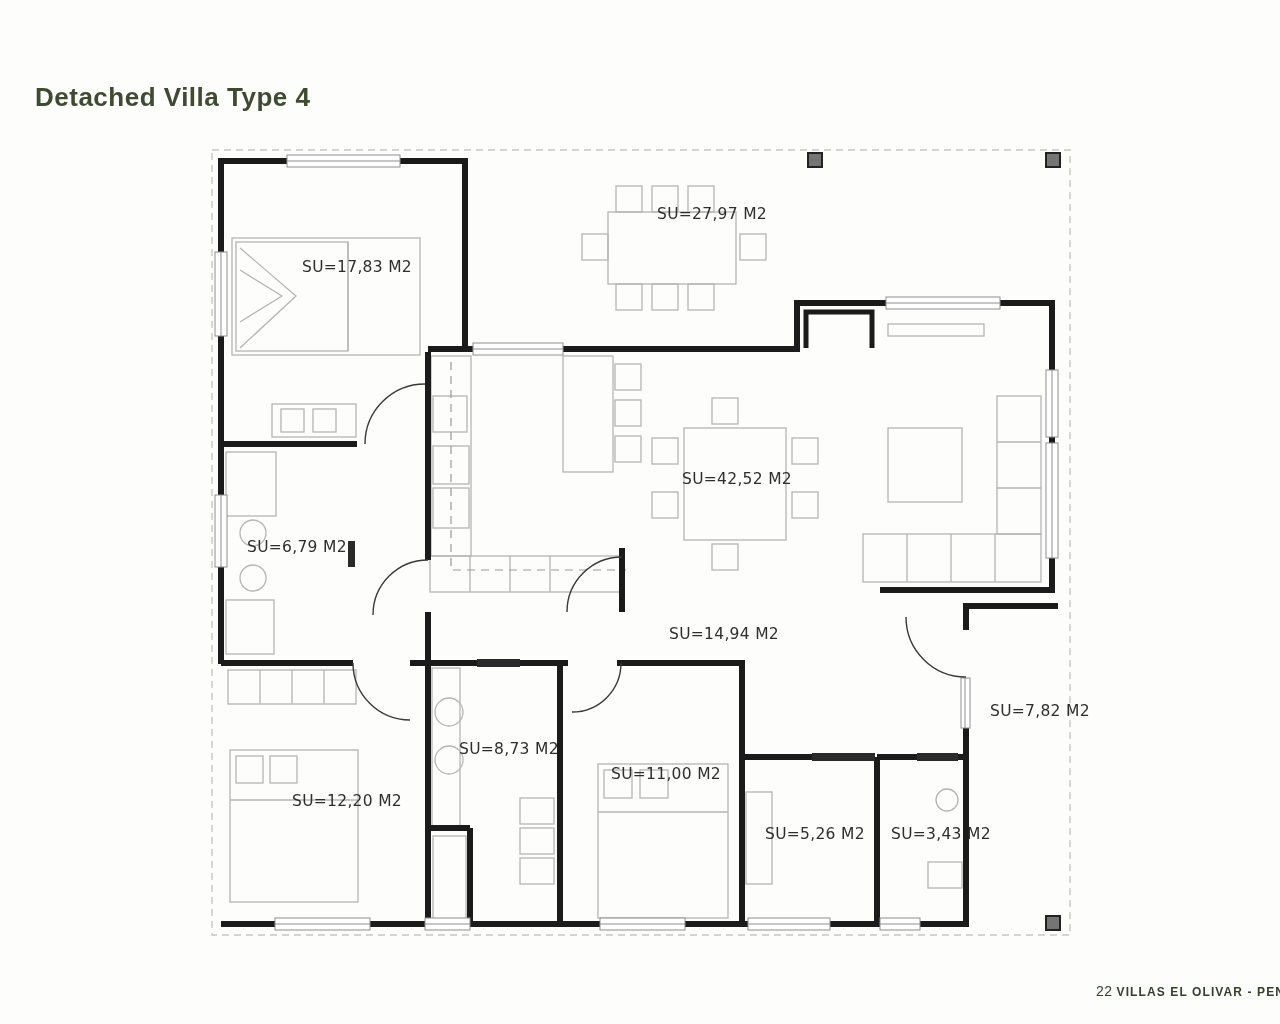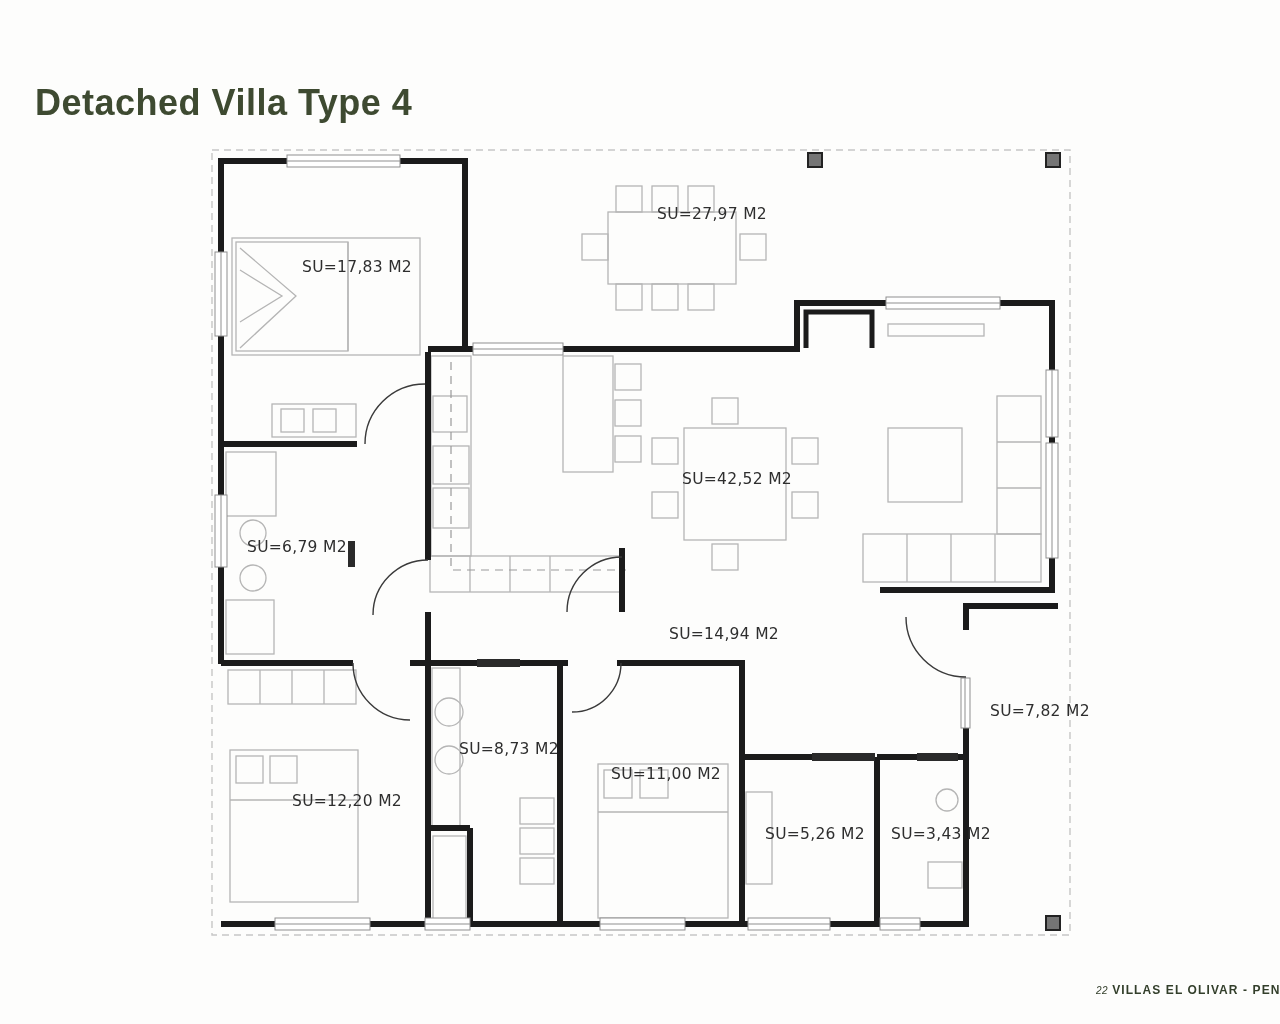--- a/index.html
+++ b/index.html
@@ -2,28 +2,28 @@
 <html><head>
 <meta charset="utf-8">
 <style>
   html,body{margin:0;padding:0;}
   body{
     width:1280px;height:1024px;overflow:hidden;position:relative;
     background:#fdfdfc;font-family:"Liberation Sans","DejaVu Sans",sans-serif;
   }
   .page-title{
     position:absolute;left:35px;top:82px;margin:0;
-    font-size:36px;font-weight:bold;letter-spacing:.5px;color:#3e4a31;
+    font-size:26px;font-weight:bold;letter-spacing:.5px;color:#3e4a31;
   }
   .plan-svg{position:absolute;left:0;top:0;}
   .footer{
     position:absolute;left:1096px;top:983px;white-space:nowrap;
     color:#333f2b;font-size:12px;letter-spacing:1.1px;font-weight:bold;
   }
-  .footer .pagenum{font-size:10px;letter-spacing:.5px;margin-right:4px;font-weight:normal;font-style:italic;}
+  .footer .pagenum{font-size:14px;letter-spacing:.5px;margin-right:4px;font-weight:normal;}
   svg text{font-family:"DejaVu Sans","Liberation Sans",sans-serif;font-size:15.5px;fill:#2e2e2e;letter-spacing:.3px;}
   .wall{stroke:#1b1b1b;stroke-width:6;fill:none;}
   .wallthin{stroke:#1b1b1b;stroke-width:5;fill:none;}
   .boundary{fill:none;stroke:#c6c6c6;stroke-width:1.4;stroke-dasharray:7 5;}
   .win{fill:#ffffff;stroke:#8f8f8f;stroke-width:1;}
   .winline{stroke:#8f8f8f;stroke-width:1;}
   .furn{stroke:#b5b5b5;stroke-width:1.3;fill:none;}
   .furnd{stroke:#9a9a9a;stroke-width:1.2;fill:none;stroke-dasharray:8 6;}
   .arc{stroke:#3a3a3a;stroke-width:1.4;fill:none;}
   .darkdoor{fill:#2a2a2a;stroke:none;}

